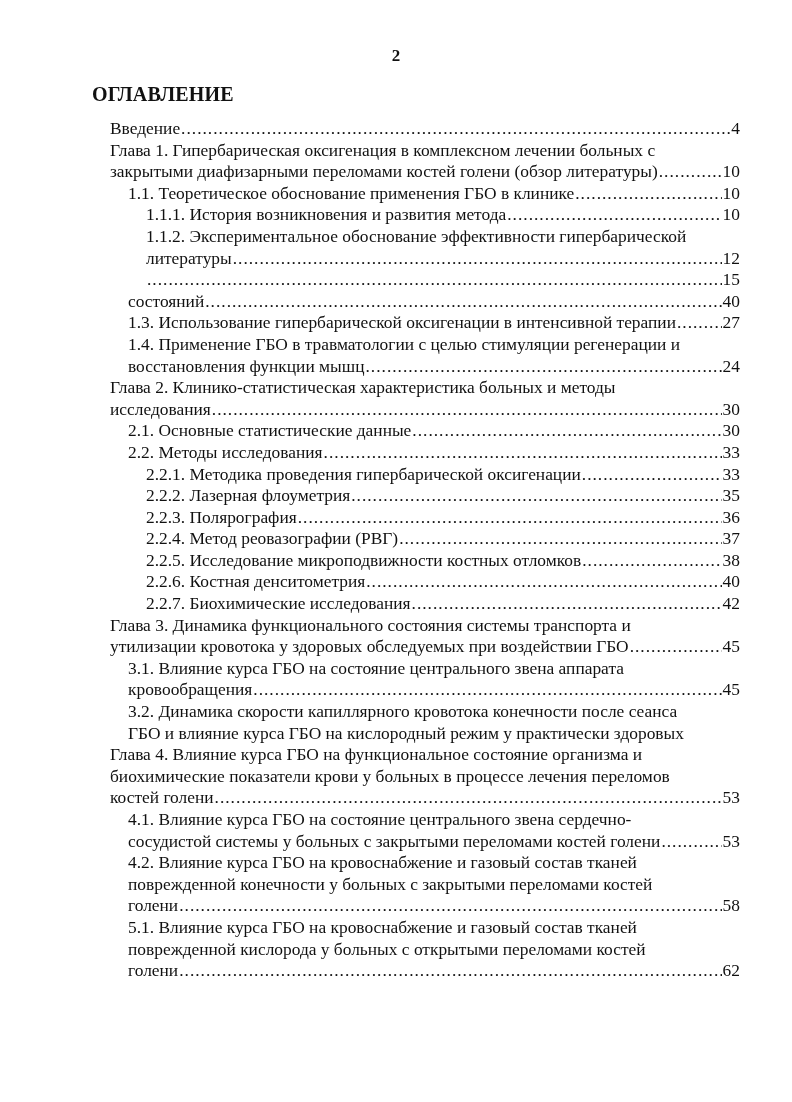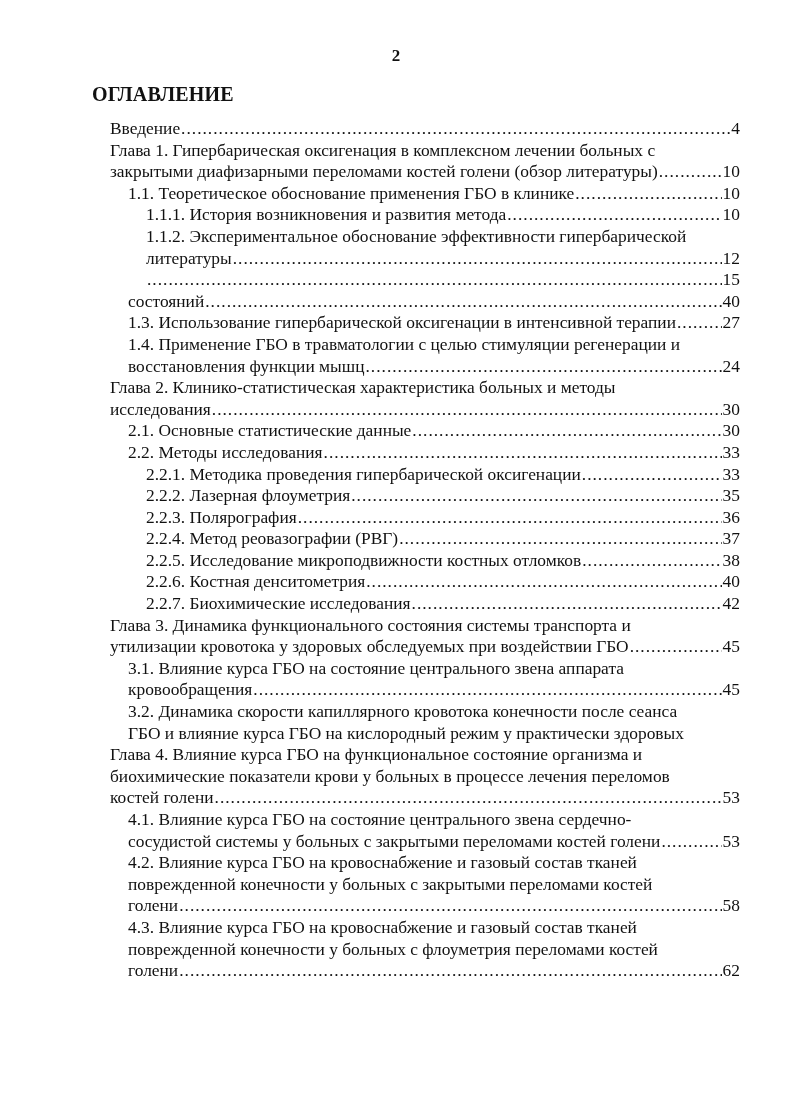--- a/index.html
+++ b/index.html
@@ -217,21 +217,21 @@
     <div class="entry l1">
       <span class="line">4.2. Влияние курса ГБО на кровоснабжение и газовый состав тканей</span>
       <span class="line">поврежденной конечности у больных с закрытыми переломами костей</span>
       <div class="last-line">
         <span class="txt">голени</span>
         <span class="dots"></span>
         <span class="pg">58</span>
       </div>
     </div>
     <div class="entry l1">
-      <span class="line">4.3. Влияние курса ГБО на кровоснабжение и газовый состав тканей</span>
-      <span class="line">поврежденной конечности у больных с флоуметрия переломами костей</span>
+      <span class="line">5.1. Влияние курса ГБО на кровоснабжение и газовый состав тканей</span>
+      <span class="line">поврежденной кислорода у больных с открытыми переломами костей</span>
       <div class="last-line">
         <span class="txt">голени</span>
         <span class="dots"></span>
         <span class="pg">62</span>
       </div>
     </div>
   </div>
 
 </body></html>

